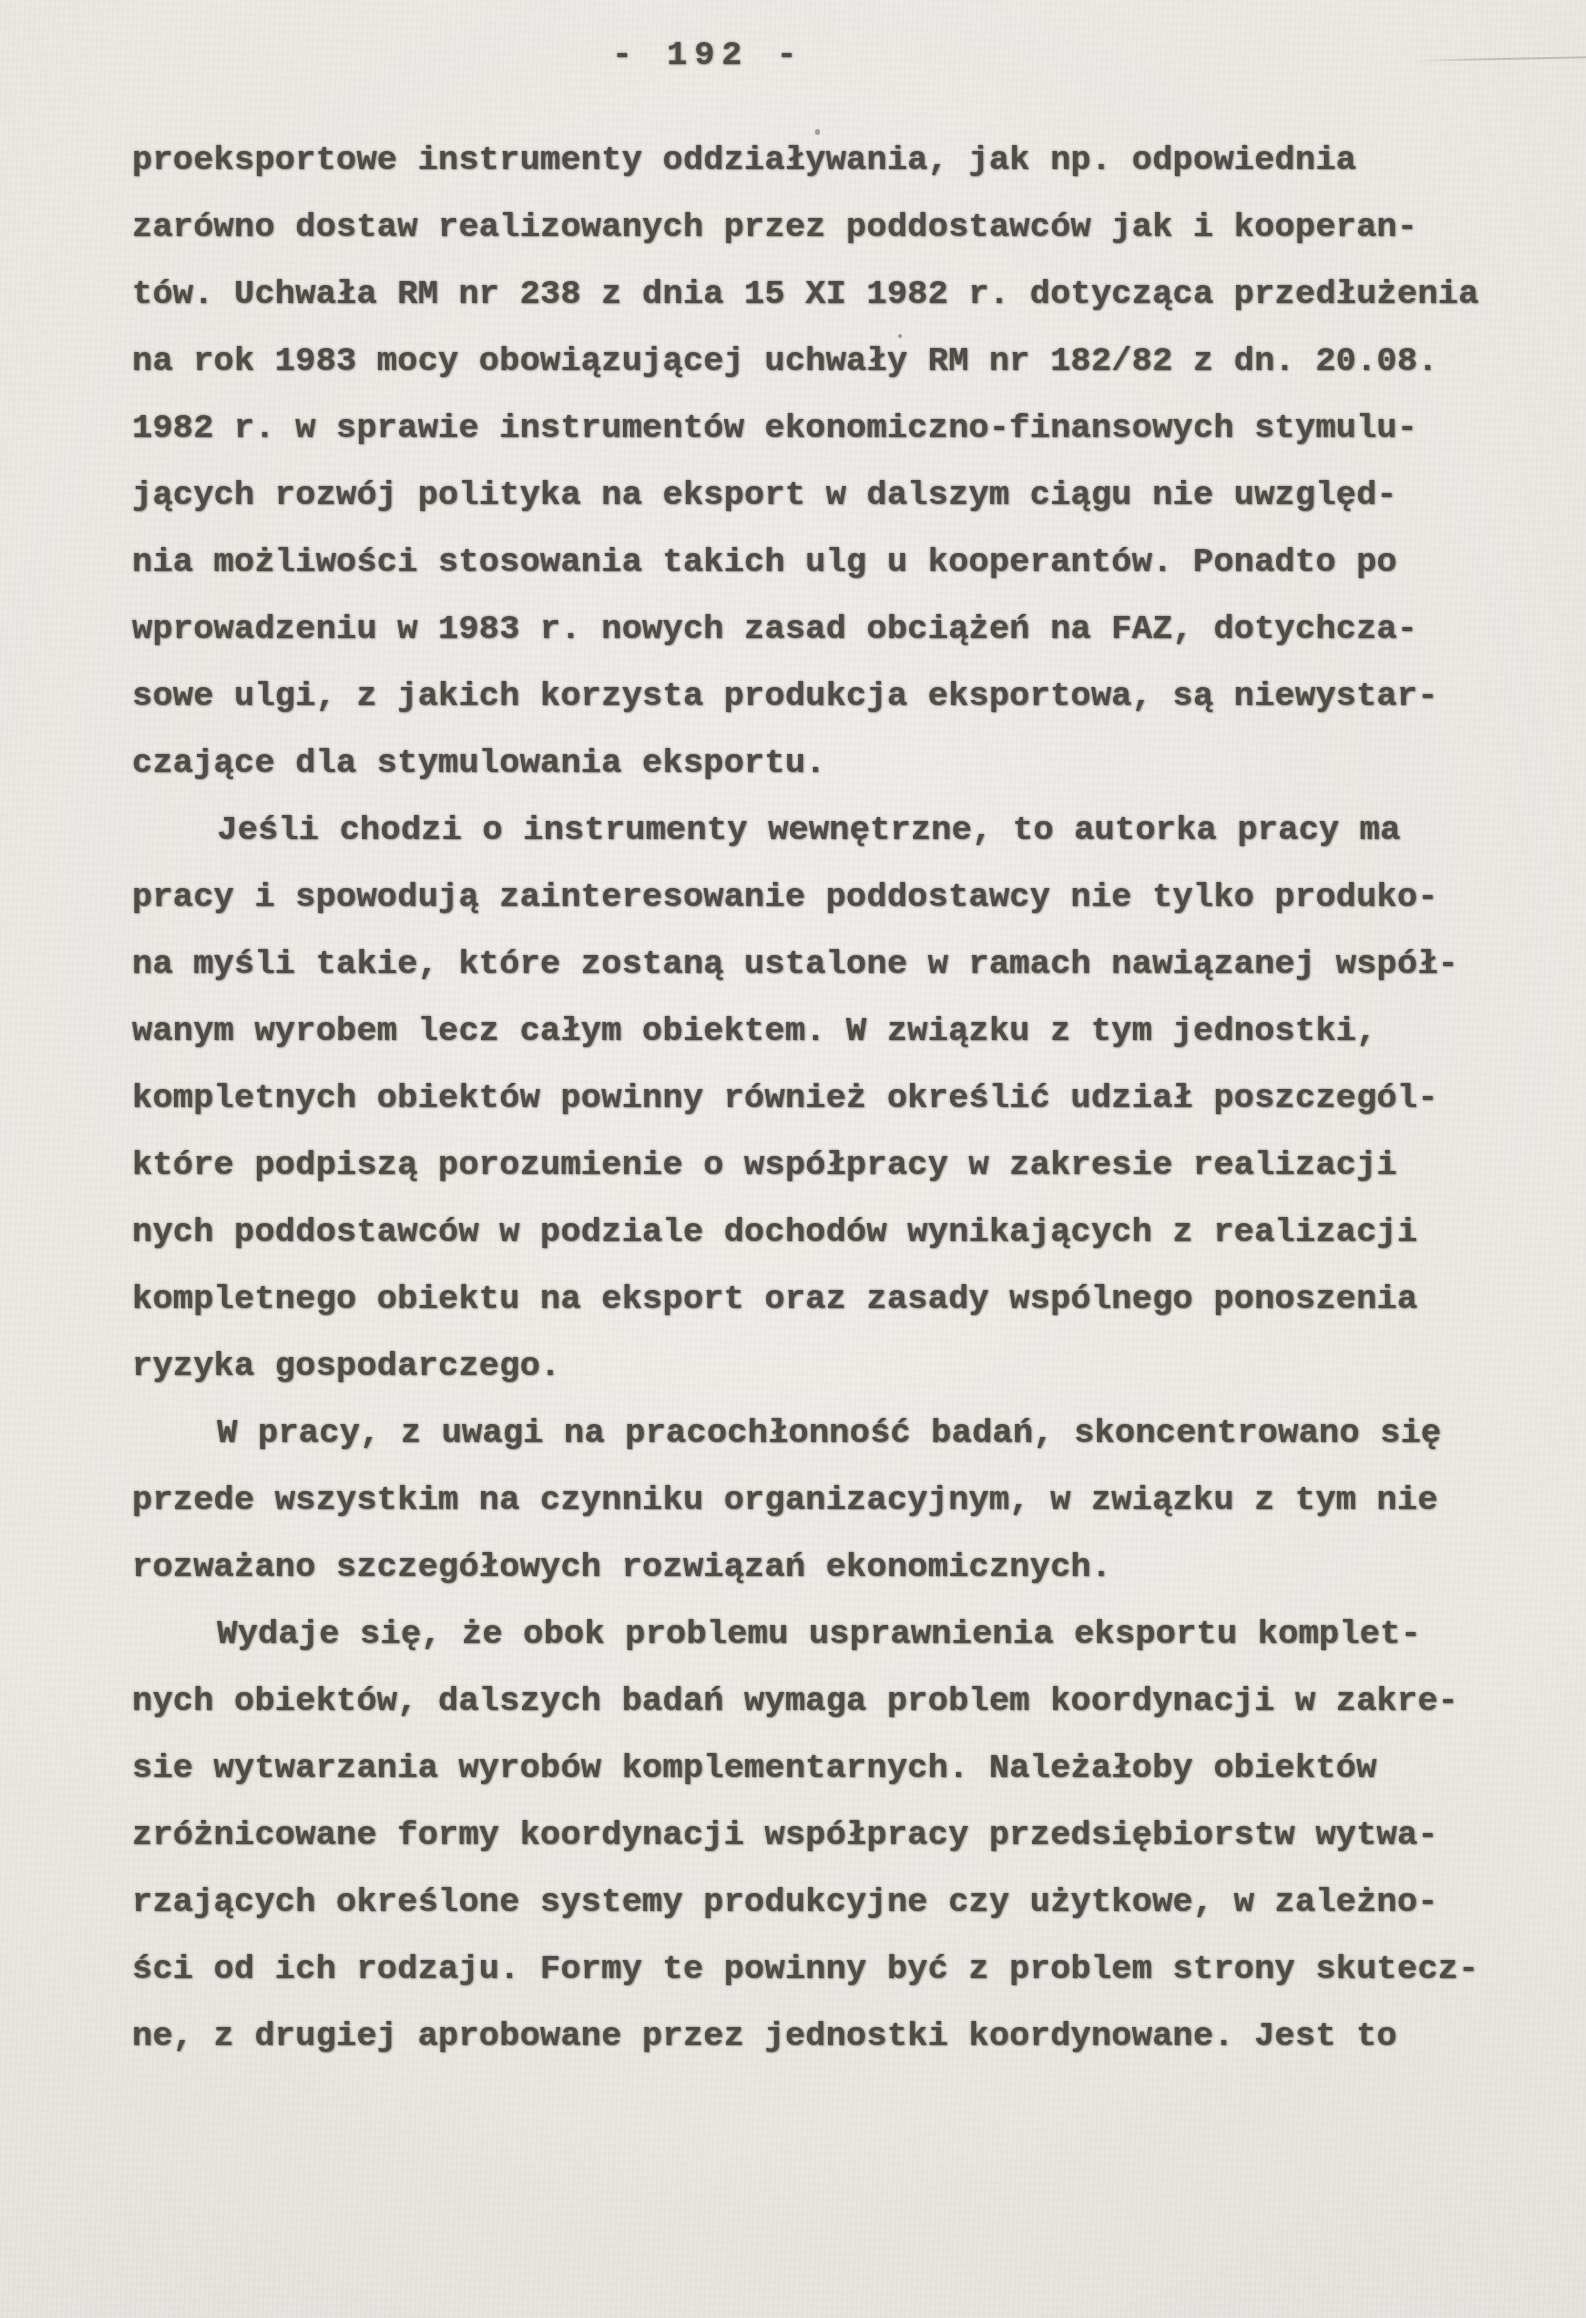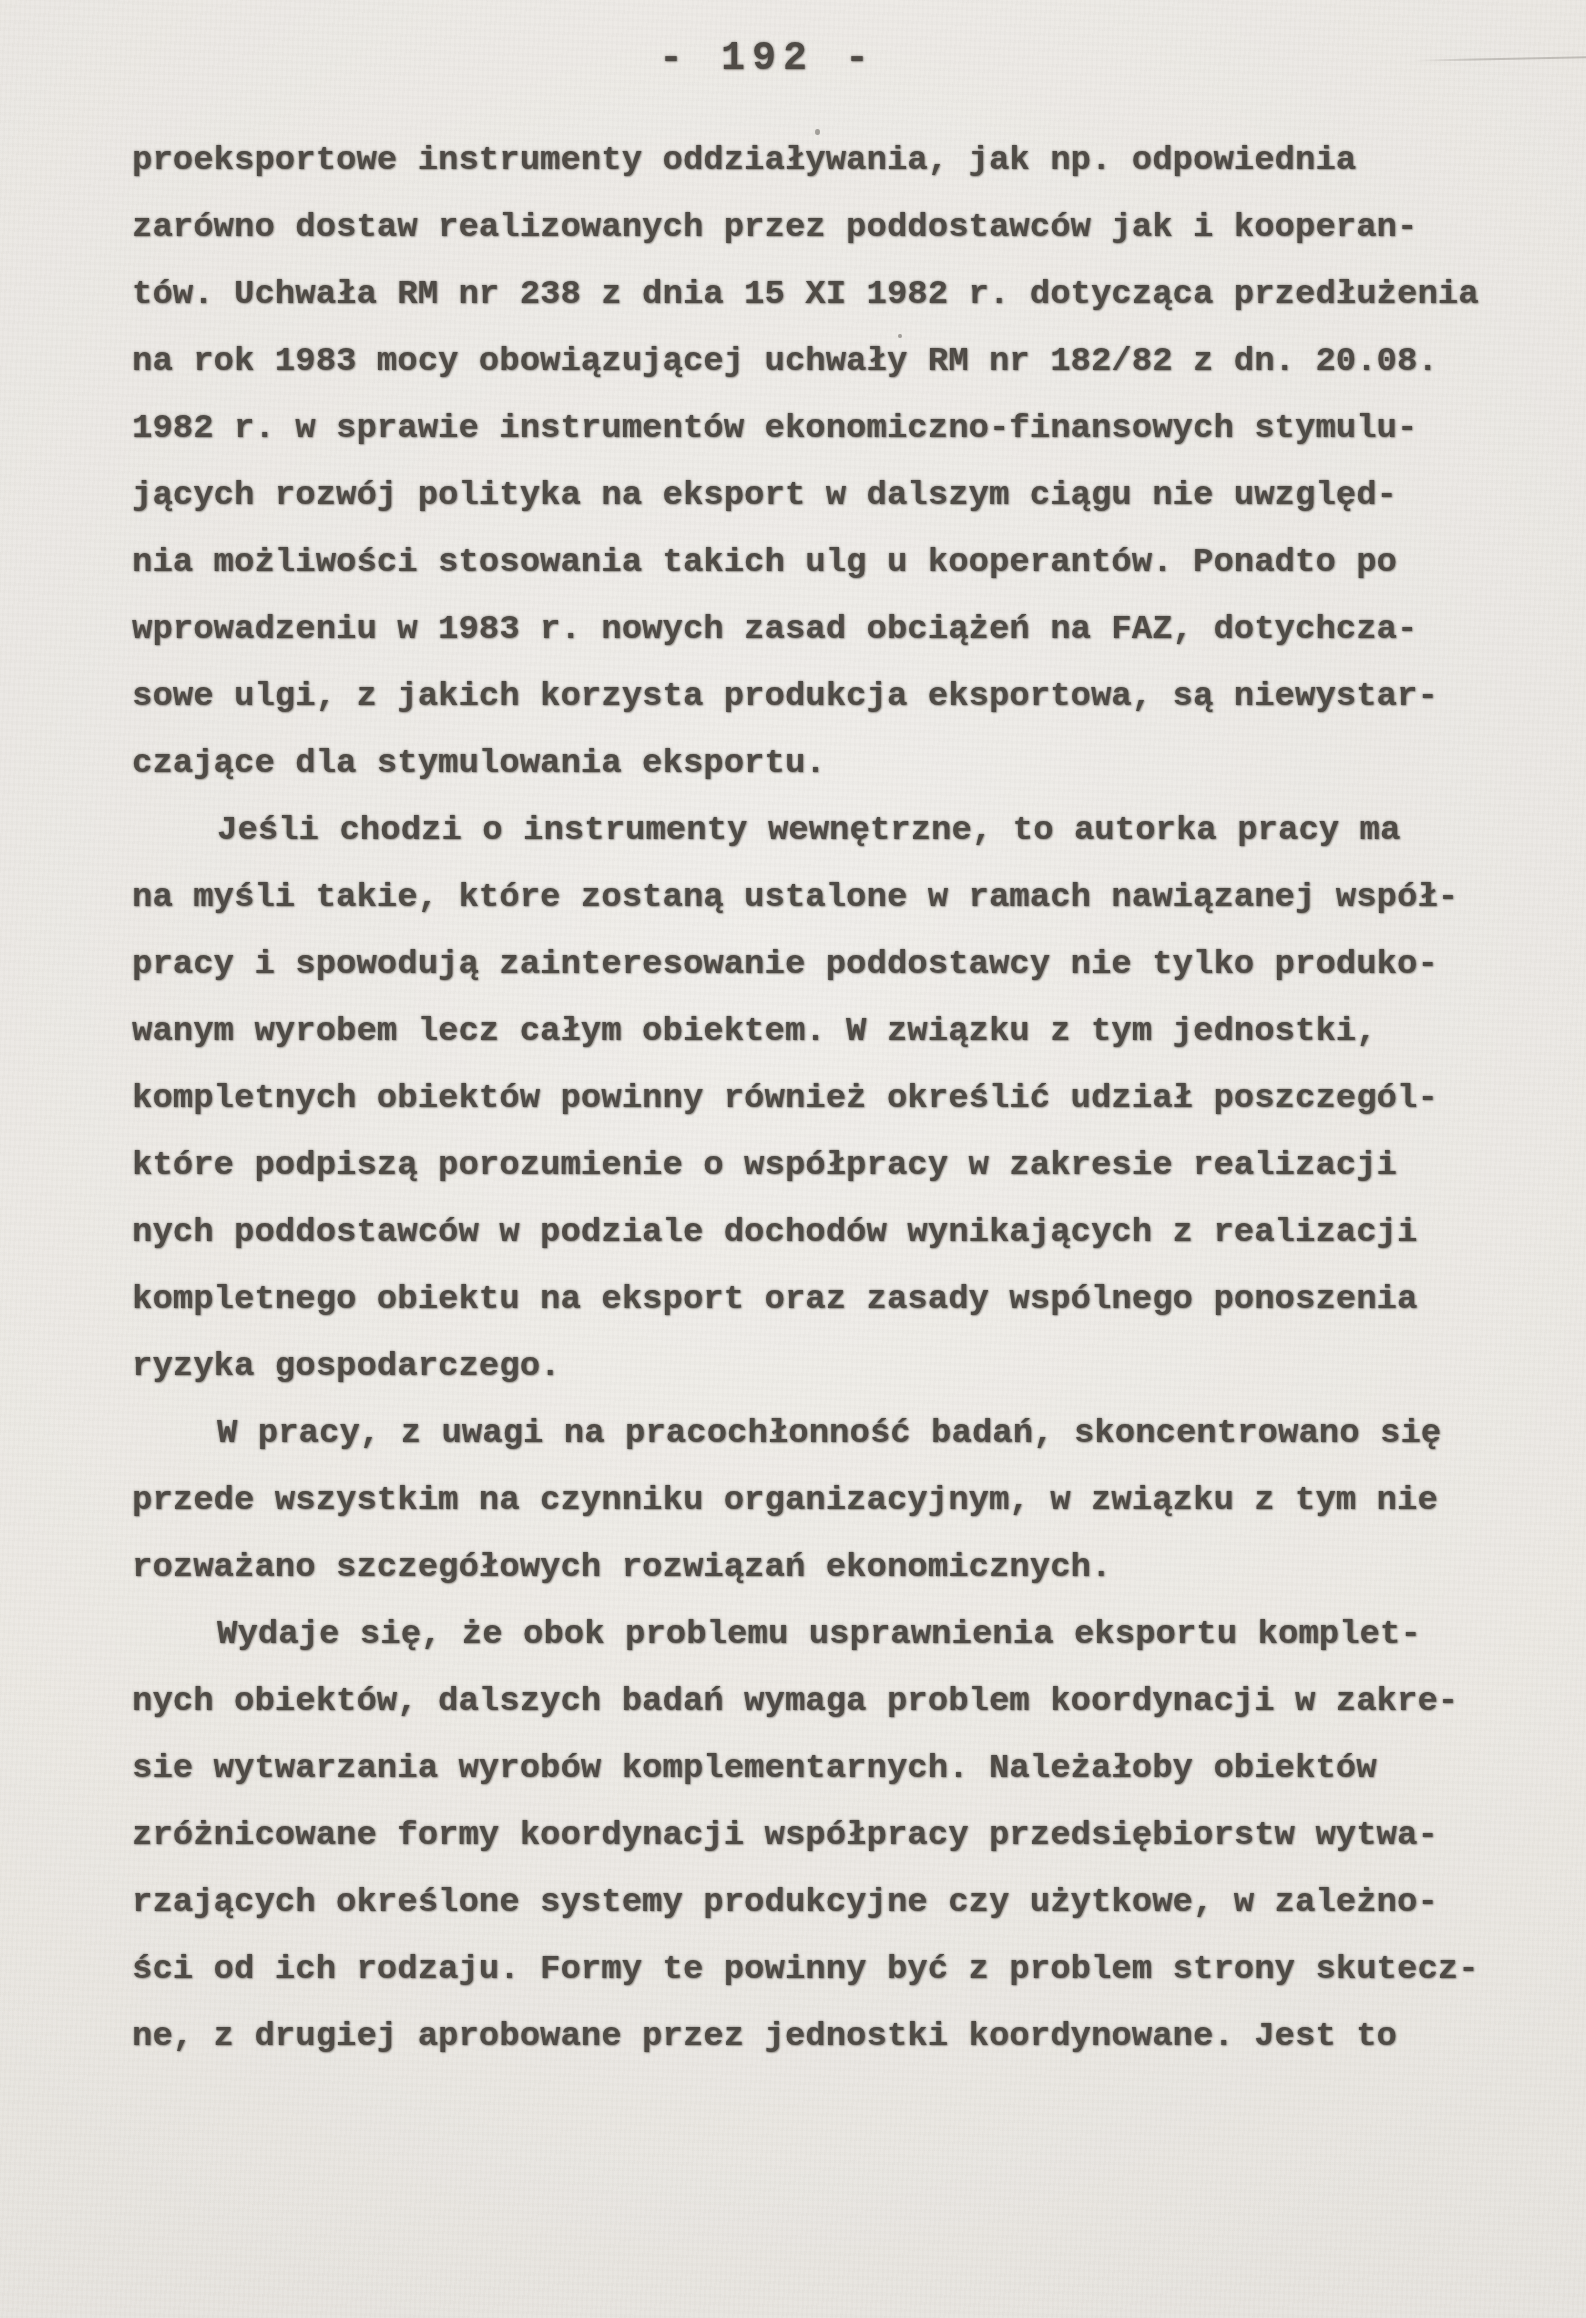--- a/index.html
+++ b/index.html
@@ -26,24 +26,24 @@
     position: absolute;
     inset: 0;
     background:
       repeating-linear-gradient(93deg, rgba(120,115,108,0.025) 0 2.1px, rgba(255,255,255,0.02) 2.1px 4.9px),
       repeating-linear-gradient(2deg, rgba(120,115,108,0.02) 0 3.5px, rgba(255,255,255,0.015) 3.5px 7.7px);
     pointer-events: none;
   }
   .page-number {
     position: absolute;
     top: 36px;
-    left: 584px;
+    left: 612px;
     width: 292px;
-    text-align: right;
-    font-size: 40px;
+    text-align: left;
+    font-size: 34px;
     font-weight: 700;
     letter-spacing: 7px;
     color: var(--ink, #4f4b46);
     text-shadow: 0 0 2.8px rgba(85,80,74,0.75), 0.7px 0.7px 1.4px rgba(85,80,74,0.35);
     filter: blur(0.3px);
   }
   .scan-artifact {
     position: absolute;
     top: 58px;
     right: 0;
@@ -93,22 +93,22 @@
       <div class="line">zarówno dostaw realizowanych przez poddostawców jak i kooperan-</div>
       <div class="line">tów. Uchwała RM nr 238 z dnia 15 XI 1982 r. dotycząca przedłużenia</div>
       <div class="line">na rok 1983 mocy obowiązującej uchwały RM nr 182/82 z dn. 20.08.</div>
       <div class="line">1982 r. w sprawie instrumentów ekonomiczno-finansowych stymulu-</div>
       <div class="line">jących rozwój polityka na eksport w dalszym ciągu nie uwzględ-</div>
       <div class="line">nia możliwości stosowania takich ulg u kooperantów. Ponadto po</div>
       <div class="line">wprowadzeniu w 1983 r. nowych zasad obciążeń na FAZ, dotychcza-</div>
       <div class="line">sowe ulgi, z jakich korzysta produkcja eksportowa, są niewystar-</div>
       <div class="line">czające dla stymulowania eksportu.</div>
       <div class="line indent">Jeśli chodzi o instrumenty wewnętrzne, to autorka pracy ma</div>
+      <div class="line">pracy i spowodują zainteresowanie poddostawcy nie tylko produko-</div>
       <div class="line">na myśli takie, które zostaną ustalone w ramach nawiązanej współ-</div>
-      <div class="line">pracy i spowodują zainteresowanie poddostawcy nie tylko produko-</div>
       <div class="line">wanym wyrobem lecz całym obiektem. W związku z tym jednostki,</div>
       <div class="line">kompletnych obiektów powinny również określić udział poszczegól-</div>
       <div class="line">które podpiszą porozumienie o współpracy w zakresie realizacji</div>
       <div class="line">nych poddostawców w podziale dochodów wynikających z realizacji</div>
       <div class="line">kompletnego obiektu na eksport oraz zasady wspólnego ponoszenia</div>
       <div class="line">ryzyka gospodarczego.</div>
       <div class="line indent">W pracy, z uwagi na pracochłonność badań, skoncentrowano się</div>
       <div class="line">przede wszystkim na czynniku organizacyjnym, w związku z tym nie</div>
       <div class="line">rozważano szczegółowych rozwiązań ekonomicznych.</div>
       <div class="line indent">Wydaje się, że obok problemu usprawnienia eksportu komplet-</div>

